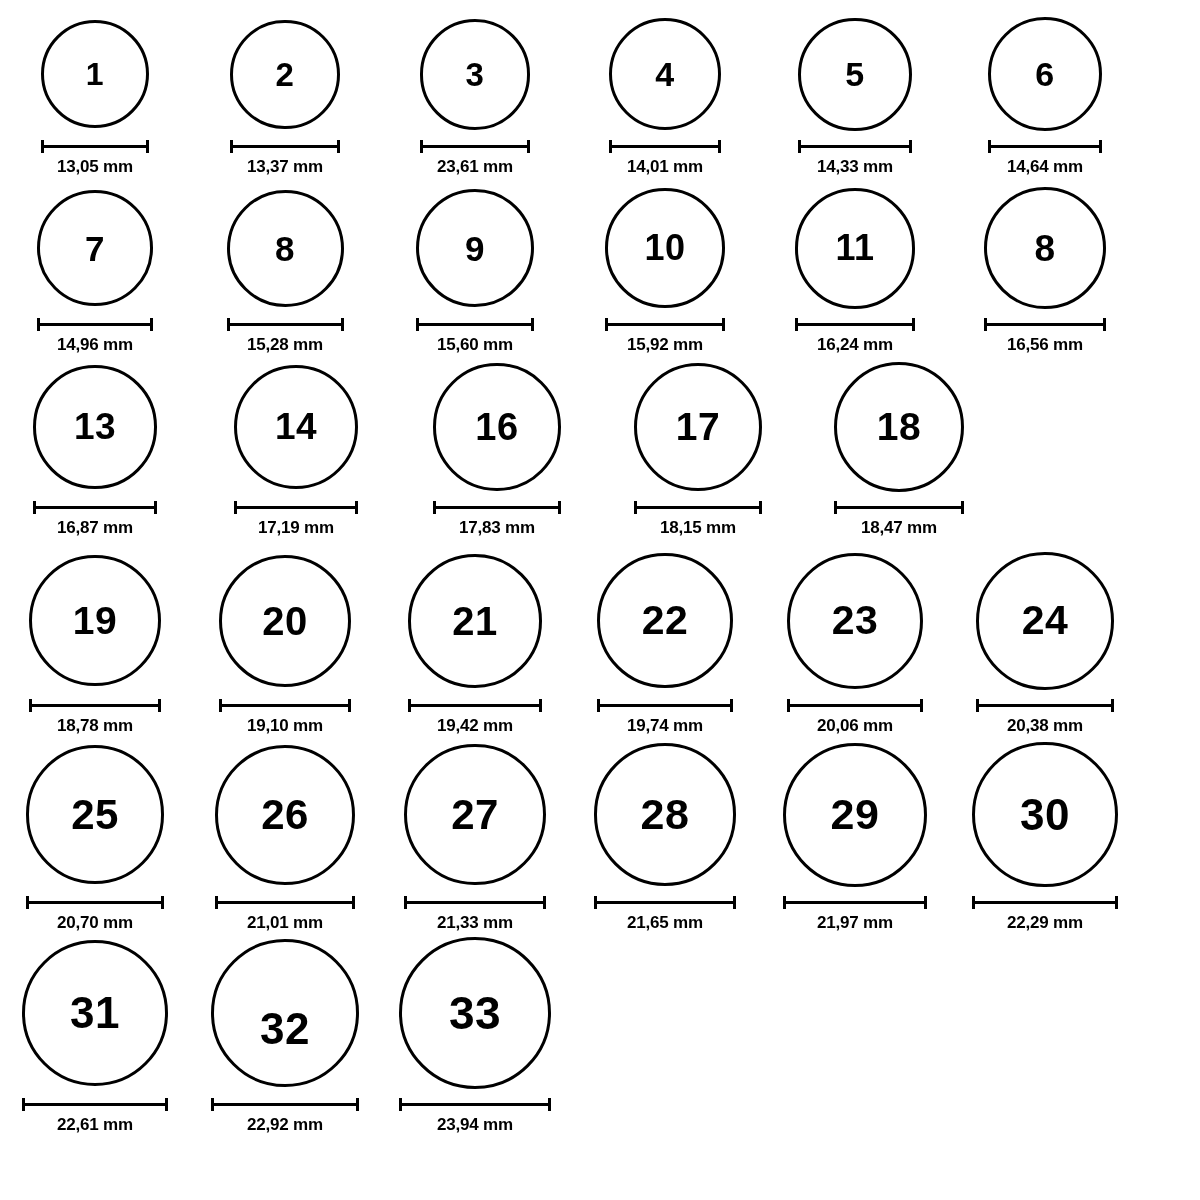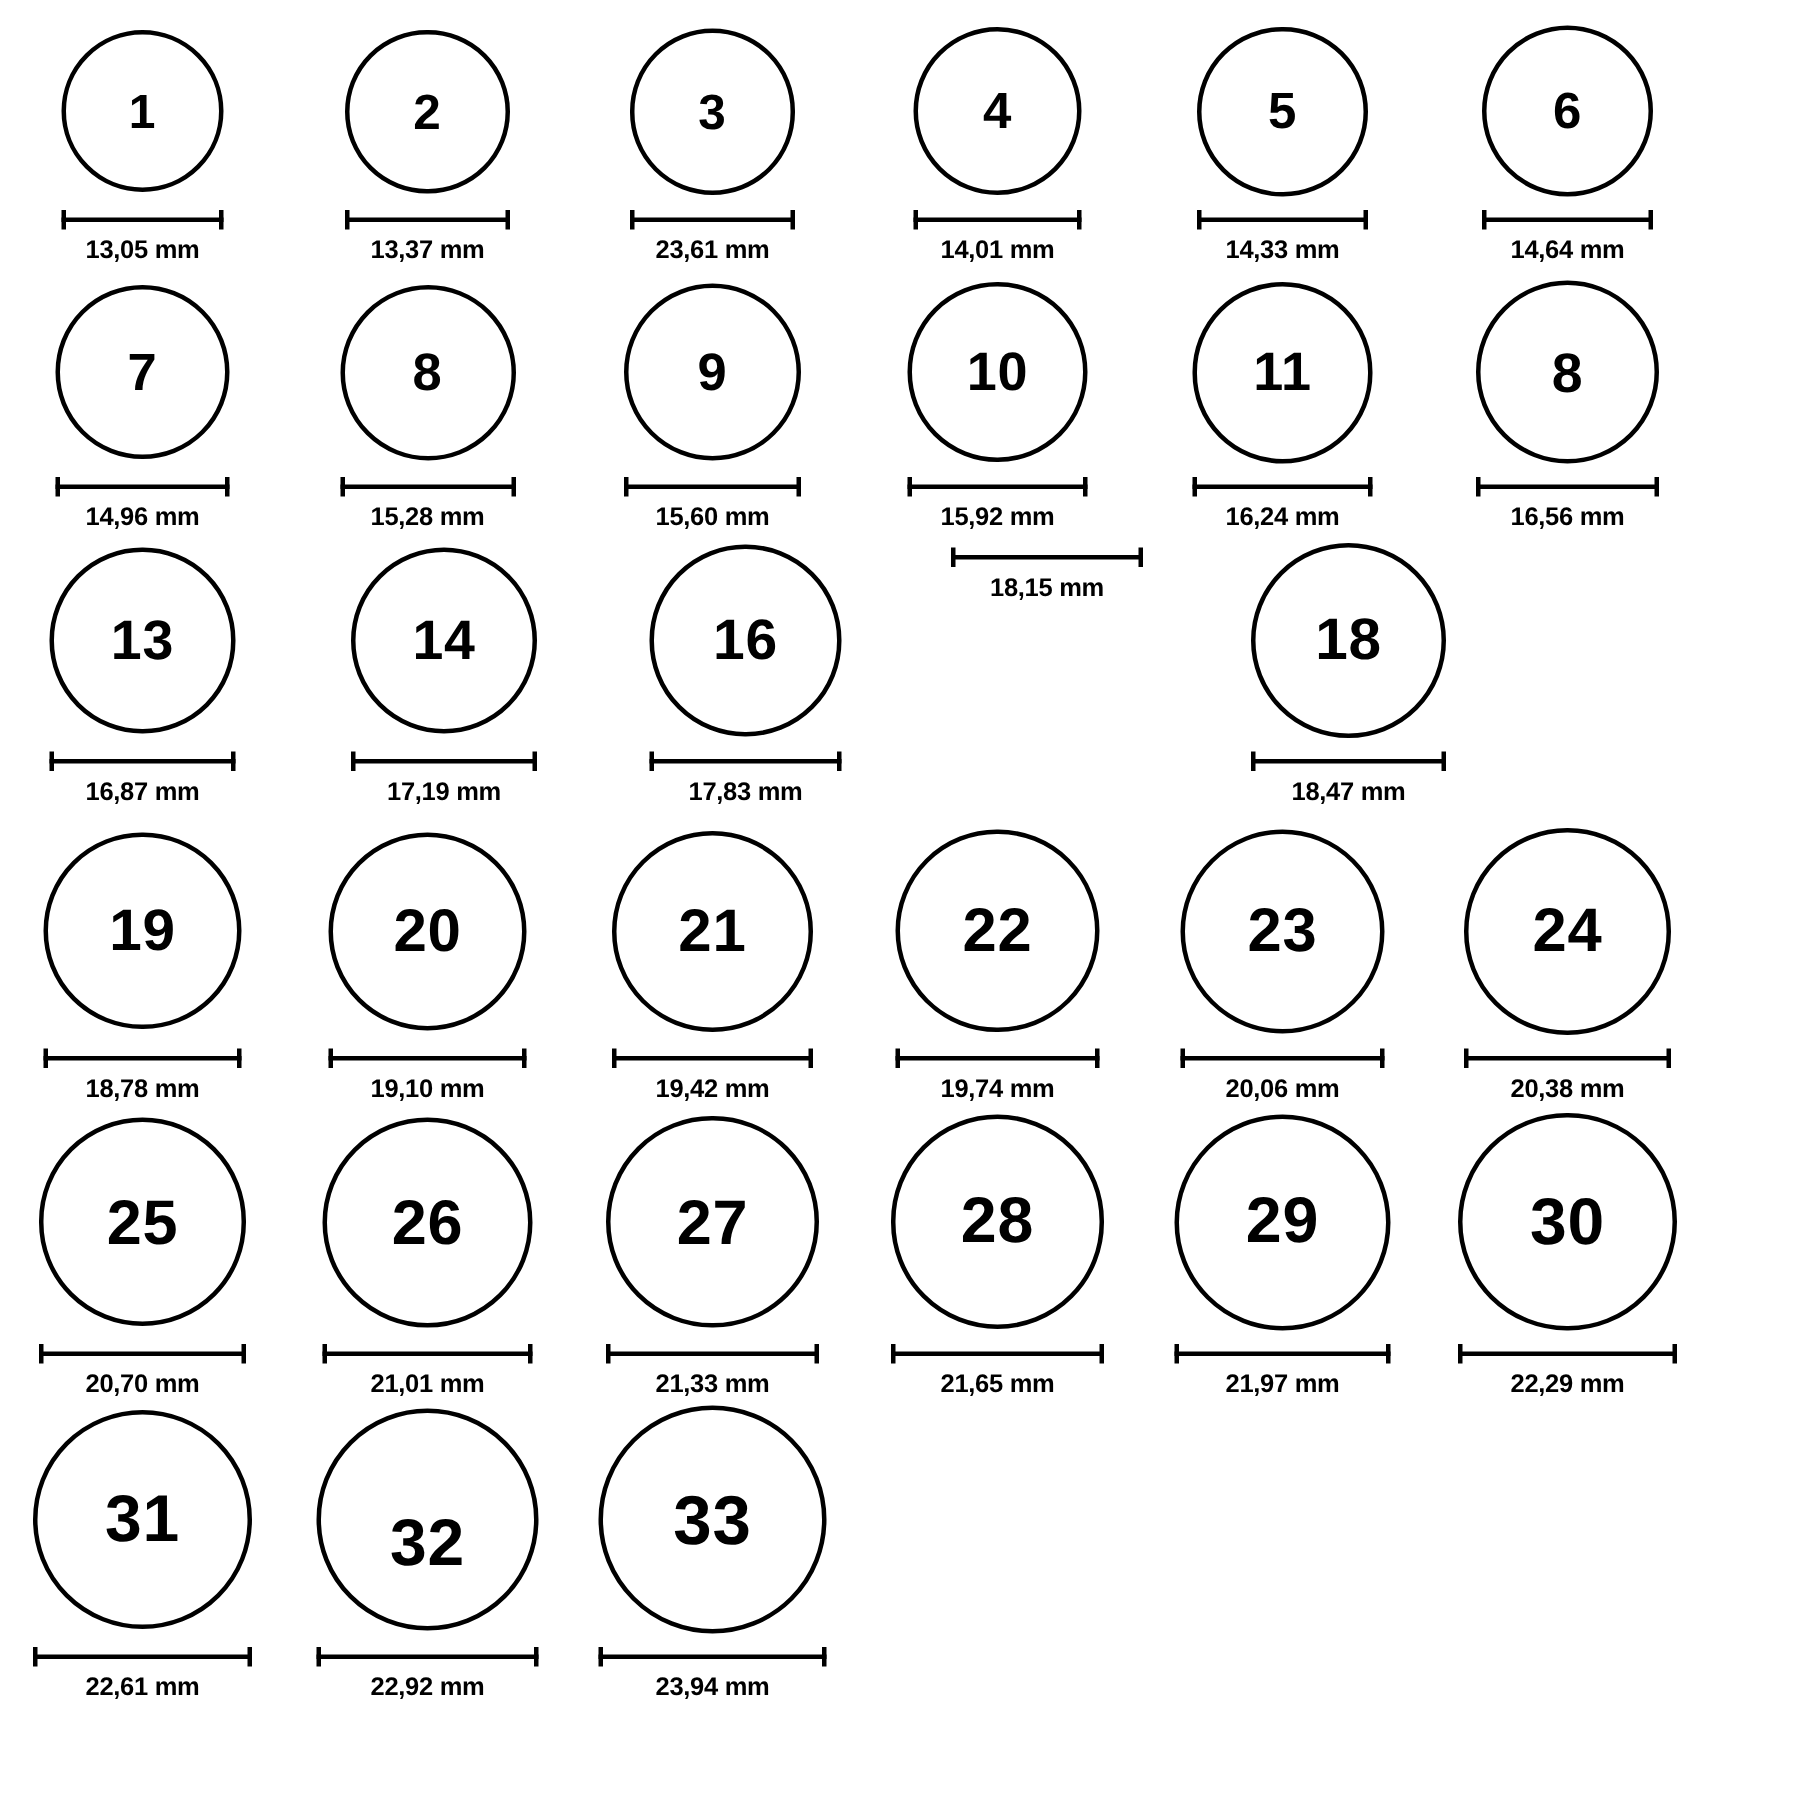--- a/index.html
+++ b/index.html
@@ -317,20 +317,25 @@
         <div class="measure">
           <div class="caliper" style="width: 127.313px;">
             <div class="bar"></div>
             <div class="tick left"></div>
             <div class="tick right"></div>
           </div>
           <div class="mm-label">17,83 mm</div>
         </div>
       </div>
       <div class="cell">
+        <div class="ring-wrap" style="height: 135.899px;">
+          <div class="ring" style="width: 128.606px; height: 128.606px;">
+            <span class="ring-number" style="font-size: 39px;">17</span>
+          </div>
+        </div>
         <div class="measure">
           <div class="caliper" style="width: 128.606px;">
             <div class="bar"></div>
             <div class="tick left"></div>
             <div class="tick right"></div>
           </div>
           <div class="mm-label">18,15 mm</div>
         </div>
       </div>
       <div class="cell">

